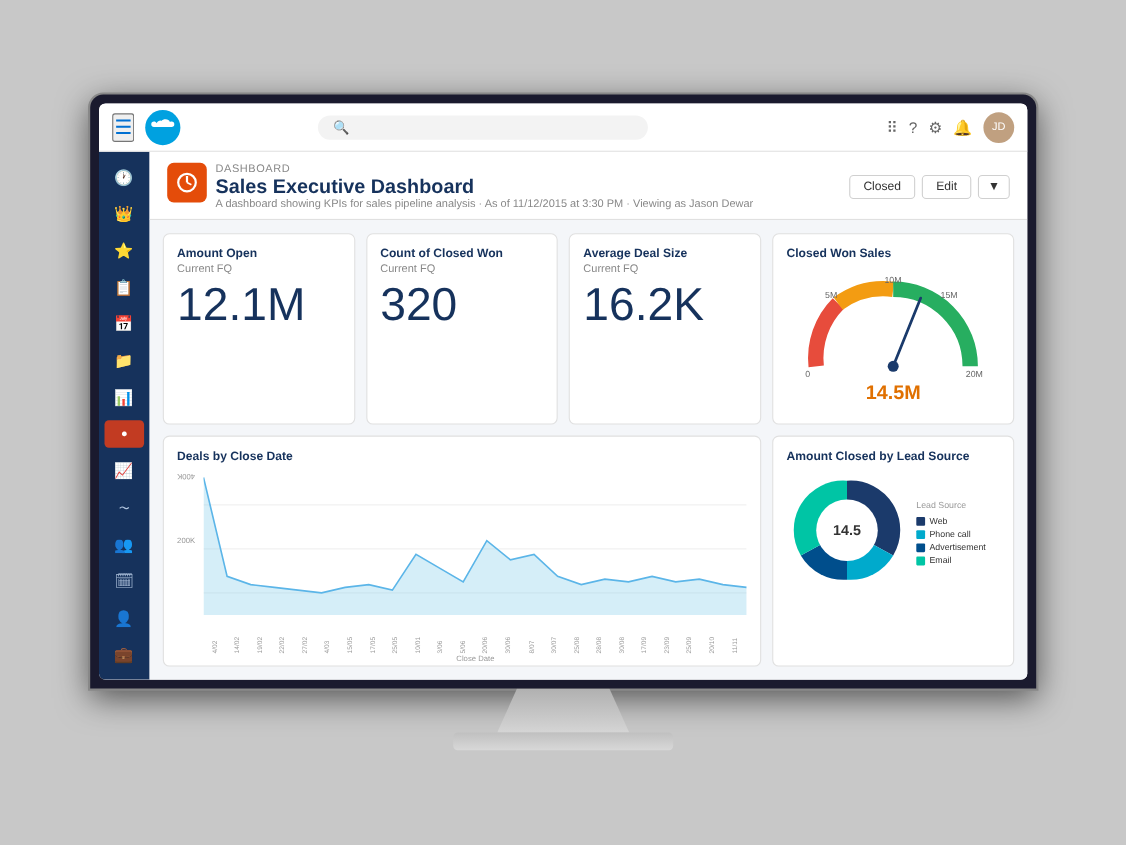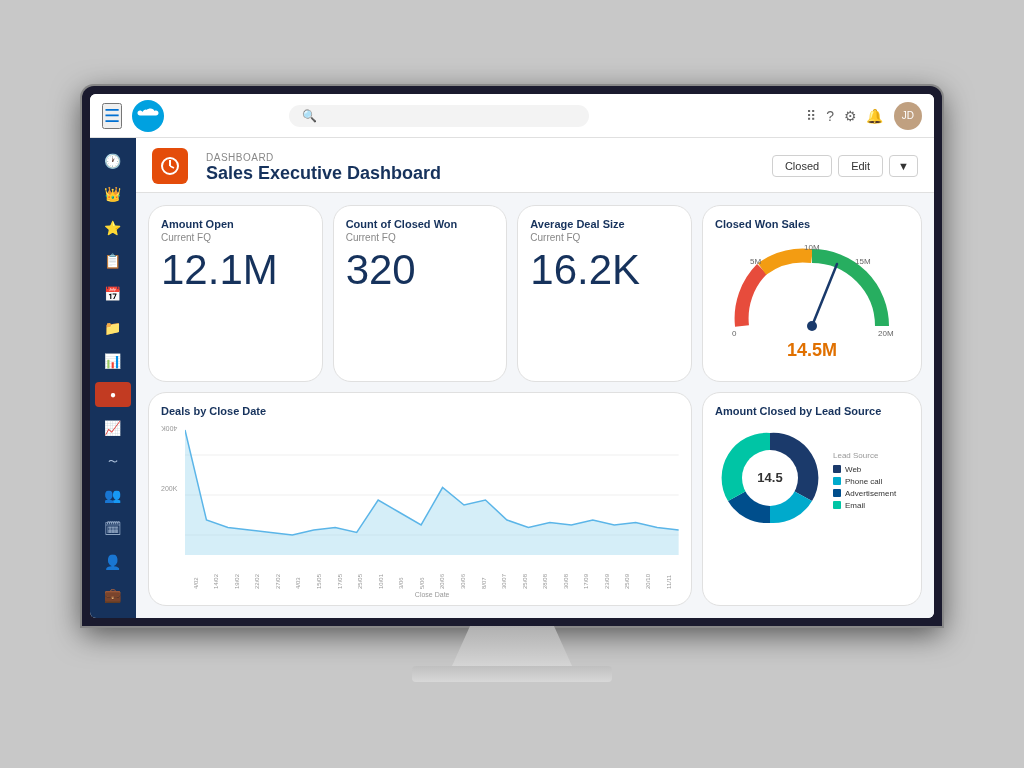--- a/index.html
+++ b/index.html
@@ -184,22 +184,22 @@
       padding: 10px 16px 8px;
       border-bottom: 1px solid #e0e0e0;
       display: flex;
       align-items: center;
       justify-content: space-between;
       flex-shrink: 0;
     }
 
     .dashboard-header-left {
       display: flex;
-      align-items: flex-end;
-      gap: 18px;
+      align-items: flex-start;
+      gap: 8px;
     }
 
     .dashboard-icon {
       width: 36px;
       height: 36px;
       background: #e44c0a;
       border-radius: 6px;
       display: flex;
       align-items: center;
       justify-content: center;
@@ -256,21 +256,21 @@
       padding: 12px;
       flex: 1;
       display: grid;
       grid-template-columns: 1fr 1fr 1fr 220px;
       grid-template-rows: auto auto;
       gap: 10px;
     }
 
     .card {
       background: #fff;
-      border-radius: 18px;
+      border-radius: 6px;
       border: 1px solid #e0e0e0;
       padding: 12px;
     }
 
     .metric-label {
       font-size: 11px;
       color: #16325c;
       font-weight: 600;
       margin-bottom: 2px;
     }
@@ -388,21 +388,21 @@
     }
 
     .legend-title {
       font-size: 8px;
       color: #999;
       margin-bottom: 2px;
     }
 
     .legend-item {
       display: flex;
-      align-items: flex-start;
+      align-items: flex-end;
       gap: 4px;
       font-size: 8px;
       color: #333;
     }
 
     .legend-dot {
       width: 8px;
       height: 8px;
       border-radius: 1px;
     }
@@ -459,20 +459,21 @@
               <div class="dashboard-icon">
                 <svg width="20" height="20" viewBox="0 0 20 20" fill="white">
                   <circle cx="10" cy="10" r="8" fill="none" stroke="white" stroke-width="2"></circle>
                   <path d="M10 10 L10 4" stroke="white" stroke-width="2"></path>
                   <path d="M10 10 L14 12" stroke="white" stroke-width="1.5"></path>
                 </svg>
               </div>
               <div class="dashboard-title-area">
                 <div class="breadcrumb">DASHBOARD</div>
                 <h1>Sales Executive Dashboard</h1>
+                <div class="subtitle">A dashboard showing KPIs for sales pipeline analysis · As of 11/12/2015 at 3:30 PM · Viewing as Jason Dewar</div>
               </div>
             </div>
             <div class="dashboard-actions">
               <button class="btn-outline">Closed</button>
               <button class="btn-outline">Edit</button>
               <button class="btn-dropdown">▼</button>
             </div>
           </div>
 
           <div class="dashboard-grid">

